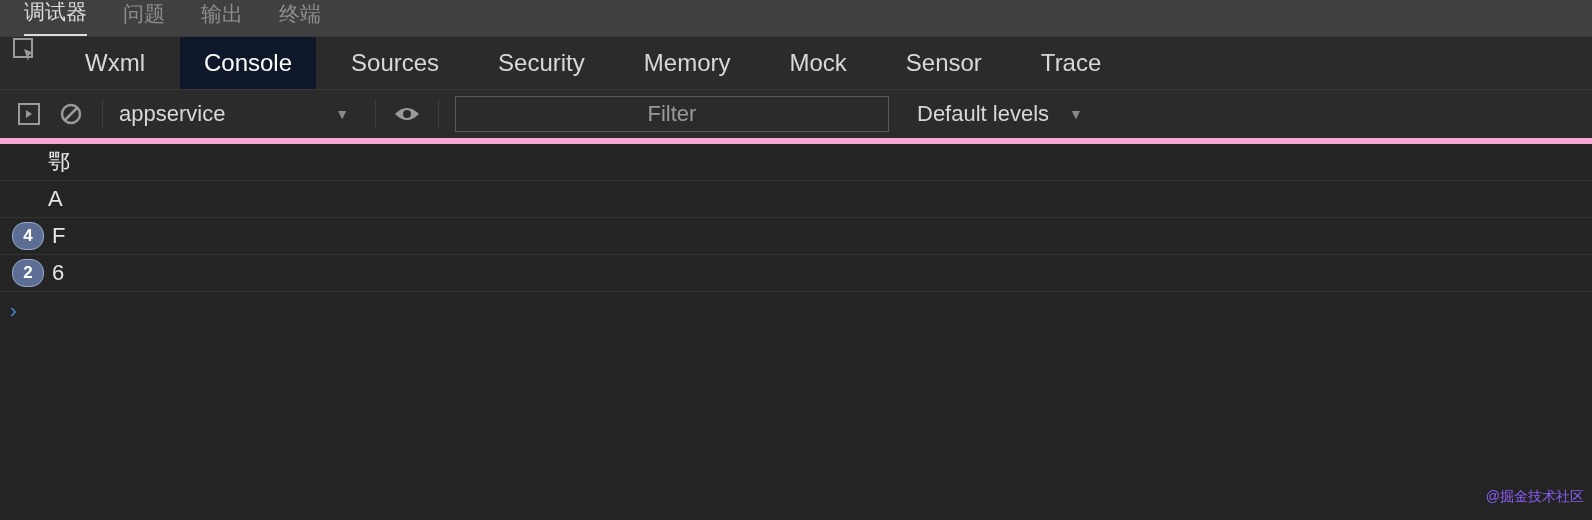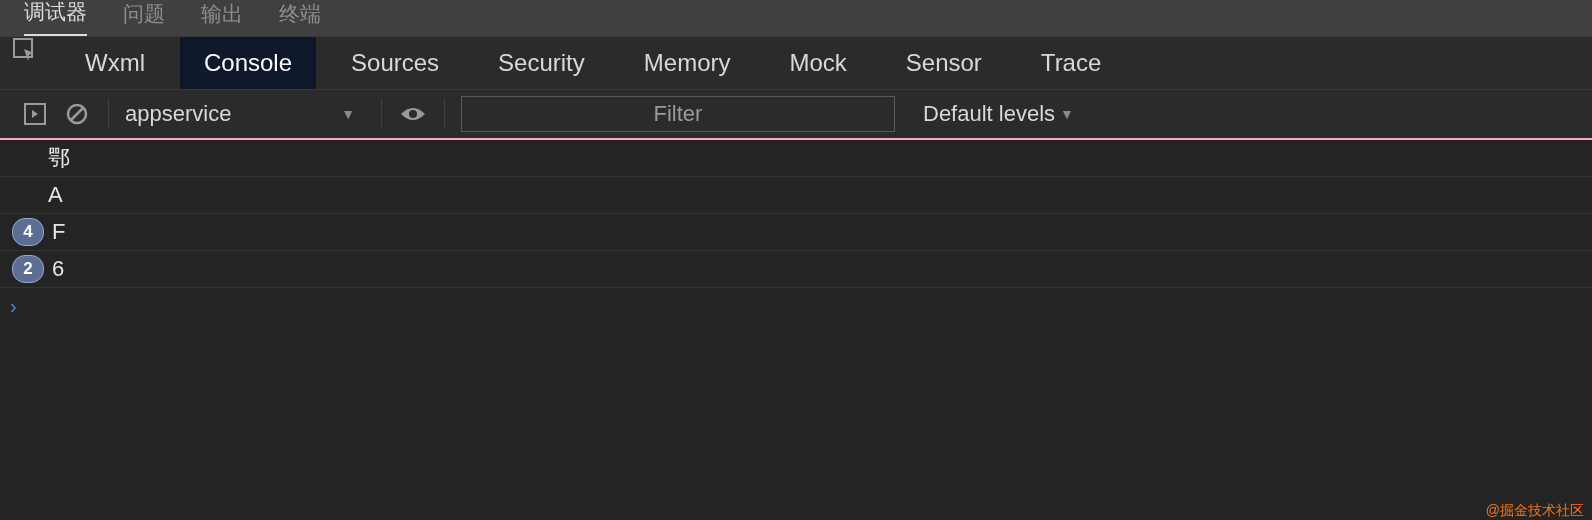--- a/index.html
+++ b/index.html
@@ -53,22 +53,22 @@
   .dev-tab.active{
     background:#0f172a;
     color:#fff;
   }
   
   .console-toolbar{
     display:flex;
     align-items:center;
     height:48px;
     background:#2b2b2b;
-    border-bottom:2px solid #f9a8d4;
-    padding:0 20px;
+    border-bottom:6px solid #f9a8d4;
+    padding:0 14px;
     gap:12px;
   }
   .tb-icon{
     width:30px;height:30px;
     display:flex;align-items:center;justify-content:center;
     color:#9a9a9a;
   }
   .tb-divider{
     width:1px;height:30px;background:#3f3f3f;margin:0 4px;
   }
@@ -88,21 +88,21 @@
     height:34px;
     width:408px;
     color:#d0d0d0;
     font-size:22px;
     padding:0 12px;
     outline:none;
     text-align:center;
   }
   .filter-input::placeholder{color:#9a9a9a;}
   .levels{
-    display:flex;align-items:center;gap:5px;
+    display:flex;align-items:center;gap:20px;
     color:#d8d8d8;font-size:22px;
     padding-left:16px;
   }
   
   .console-log{
     background:#242424;
     font-size:22px;
   }
   .log-row{
     display:flex;align-items:center;
@@ -127,23 +127,23 @@
   .prompt-row{
     display:flex;align-items:center;
     height:36px;
     padding-left:10px;
     color:#4d8bda;
     font-size:20px;
   }
   
   .watermark{
     position:absolute;
-    right:8px;bottom:0;
+    right:8px;bottom:14px;
     font-size:14px;
-    color:#f97316;
+    color:#8b5cf6;
   }
   svg{display:block;}
 </style>
 </head>
 <body>
 
 <div class="top-tabs">
   <div class="top-tab active">调试器</div>
   <div class="top-tab">问题</div>
   <div class="top-tab">输出</div>

